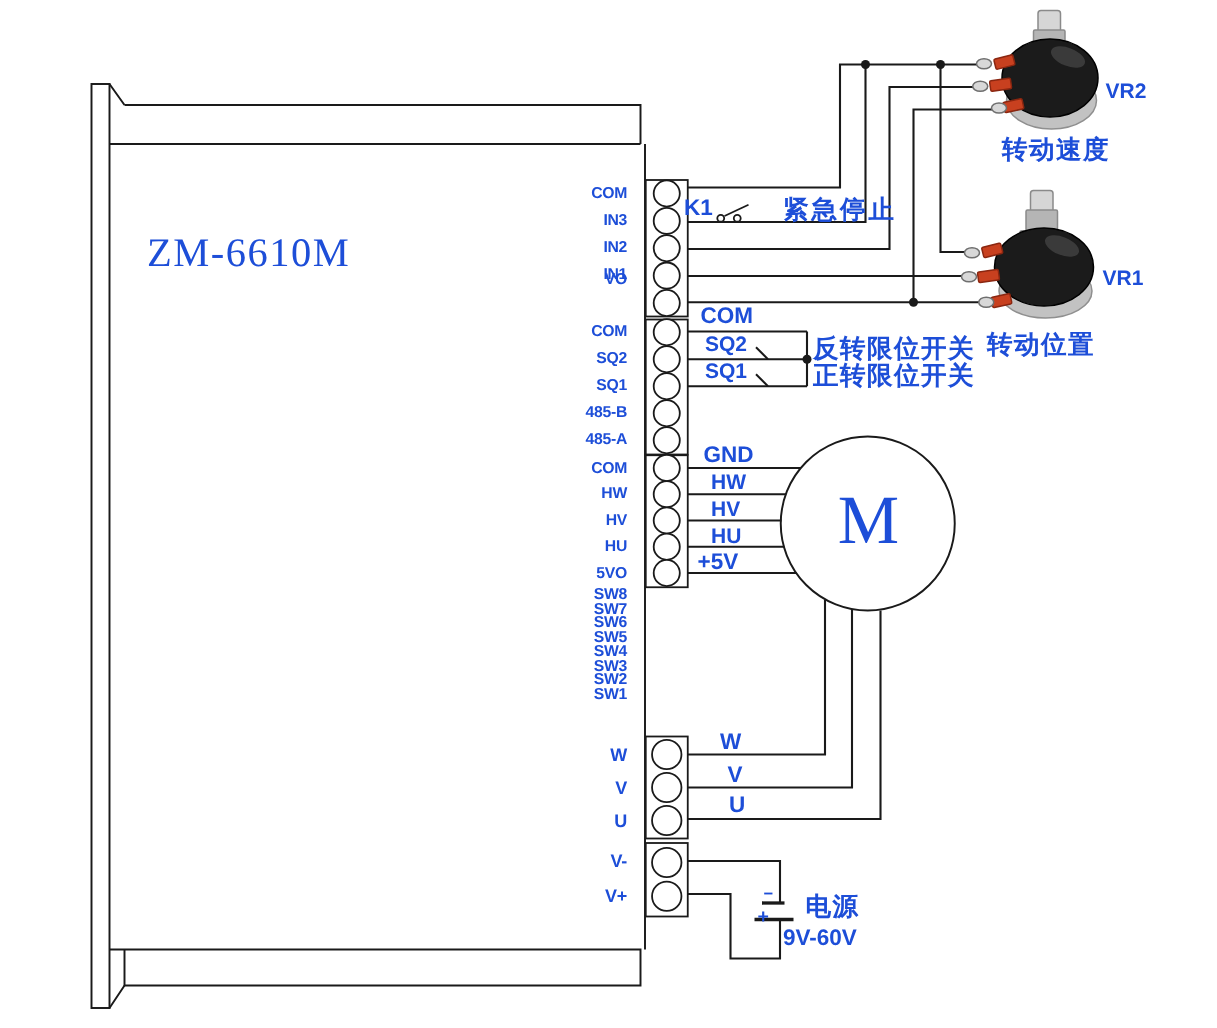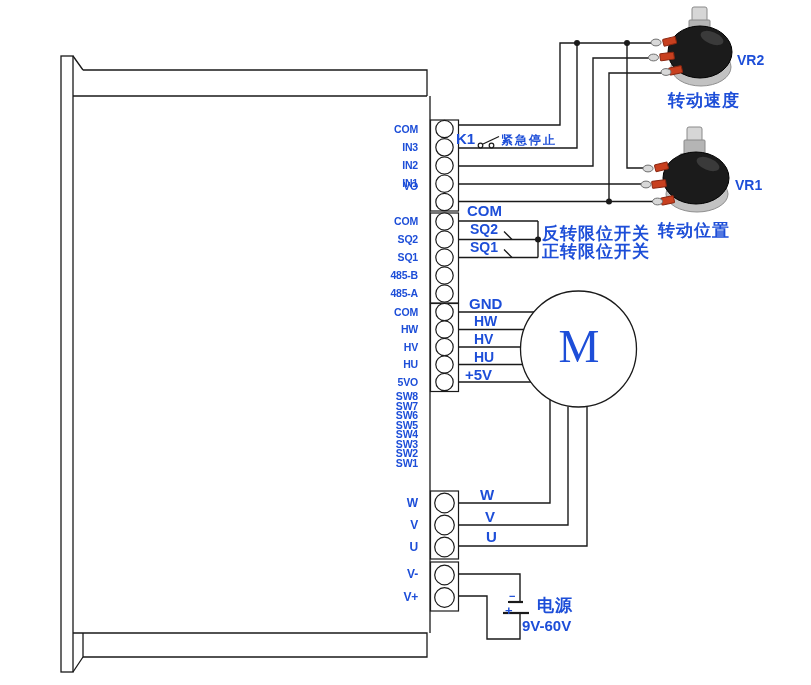--- a/index.html
+++ b/index.html
@@ -10,21 +10,21 @@
   
   .tl{right:393px;font-weight:bold;font-size:10.5px;line-height:13px;letter-spacing:-0.2px;}
   .tl.big{font-size:12px;}
   .tl.dip{font-size:10.5px;line-height:9.5px;}
   
   .wl{font-weight:bold;font-size:15px;line-height:15px;}
   .wl.sm{font-size:14px;line-height:14px;}
   
   .zh{font-weight:bold;font-size:17px;line-height:19px;letter-spacing:1px;
       font-family:"DejaVu Sans",sans-serif;}
-  .zh.estop{font-size:12px;letter-spacing:2px;}
+  .zh.estop{font-size:17px;letter-spacing:2px;margin-left:21px;}
   .vrl{font-weight:bold;font-size:14px;line-height:14px;}
   .model{font-family:"Liberation Serif",serif;font-size:27px;line-height:28px;letter-spacing:1px;}
   .motorM{font-family:"Liberation Serif",serif;font-size:46px;line-height:46px;text-align:center;width:44px;}
   .pw{font-weight:bold;font-size:15px;line-height:16px;}
   .sign{font-weight:bold;font-size:11px;line-height:11px;}
 </style>
 </head>
 <body>
 
 <div class="stage">
@@ -130,20 +130,21 @@
       <ellipse cx="708" cy="164" rx="12" ry="6" fill="#3a3a3a" transform="rotate(22 708 164)"></ellipse>
       <rect x="655" y="163.5" width="13" height="7" rx="1" fill="#c8401f" stroke="#8a2610" transform="rotate(-14 661 167)"></rect>
       <rect x="652" y="180.5" width="14" height="7" rx="1" fill="#c8401f" stroke="#8a2610" transform="rotate(-8 659 184)"></rect>
       <rect x="661" y="197" width="13" height="7" rx="1" fill="#c8401f" stroke="#8a2610" transform="rotate(-12 667 200)"></rect>
       <ellipse cx="648" cy="168.5" rx="5" ry="3.4" fill="#d8d8d8" stroke="#6f6f6f"></ellipse>
       <ellipse cx="646" cy="184.5" rx="5" ry="3.4" fill="#d8d8d8" stroke="#6f6f6f"></ellipse>
       <ellipse cx="657.5" cy="201.5" rx="5" ry="3.4" fill="#d8d8d8" stroke="#6f6f6f"></ellipse>
     </g>
   </svg>
 
+  <div class="lbl model" style="left:98px;top:154px;">ZM-6610M</div>
 
   <div class="lbl tl" style="top:122.5px;">COM</div>
   <div class="lbl tl" style="top:141px;">IN3</div>
   <div class="lbl tl" style="top:159px;">IN2</div>
   <div class="lbl tl" style="top:177px;">IN1</div>
   <div class="lbl tl" style="top:180px;">VO</div>
 
   <div class="lbl tl" style="top:215px;">COM</div>
   <div class="lbl tl" style="top:233px;">SQ2</div>
   <div class="lbl tl" style="top:251px;">SQ1</div>

